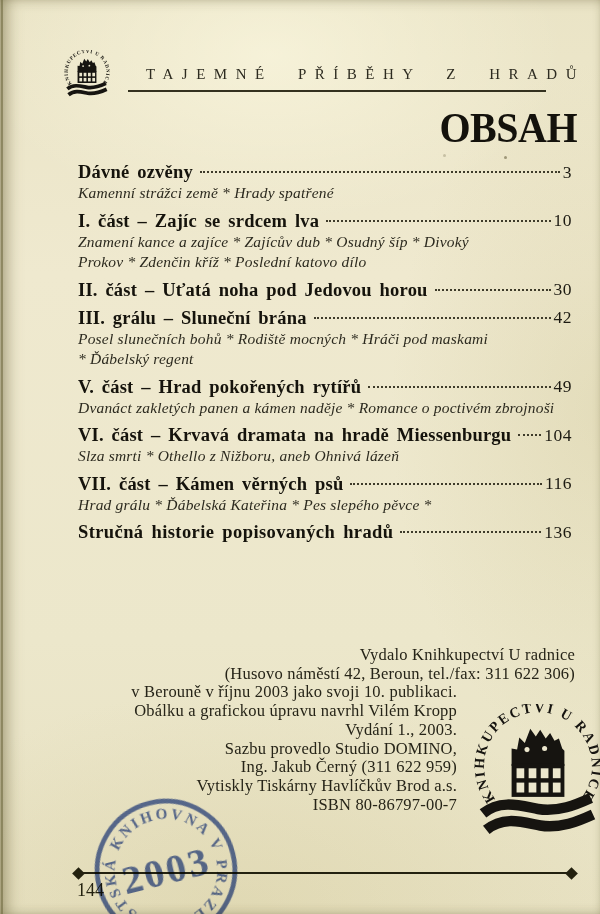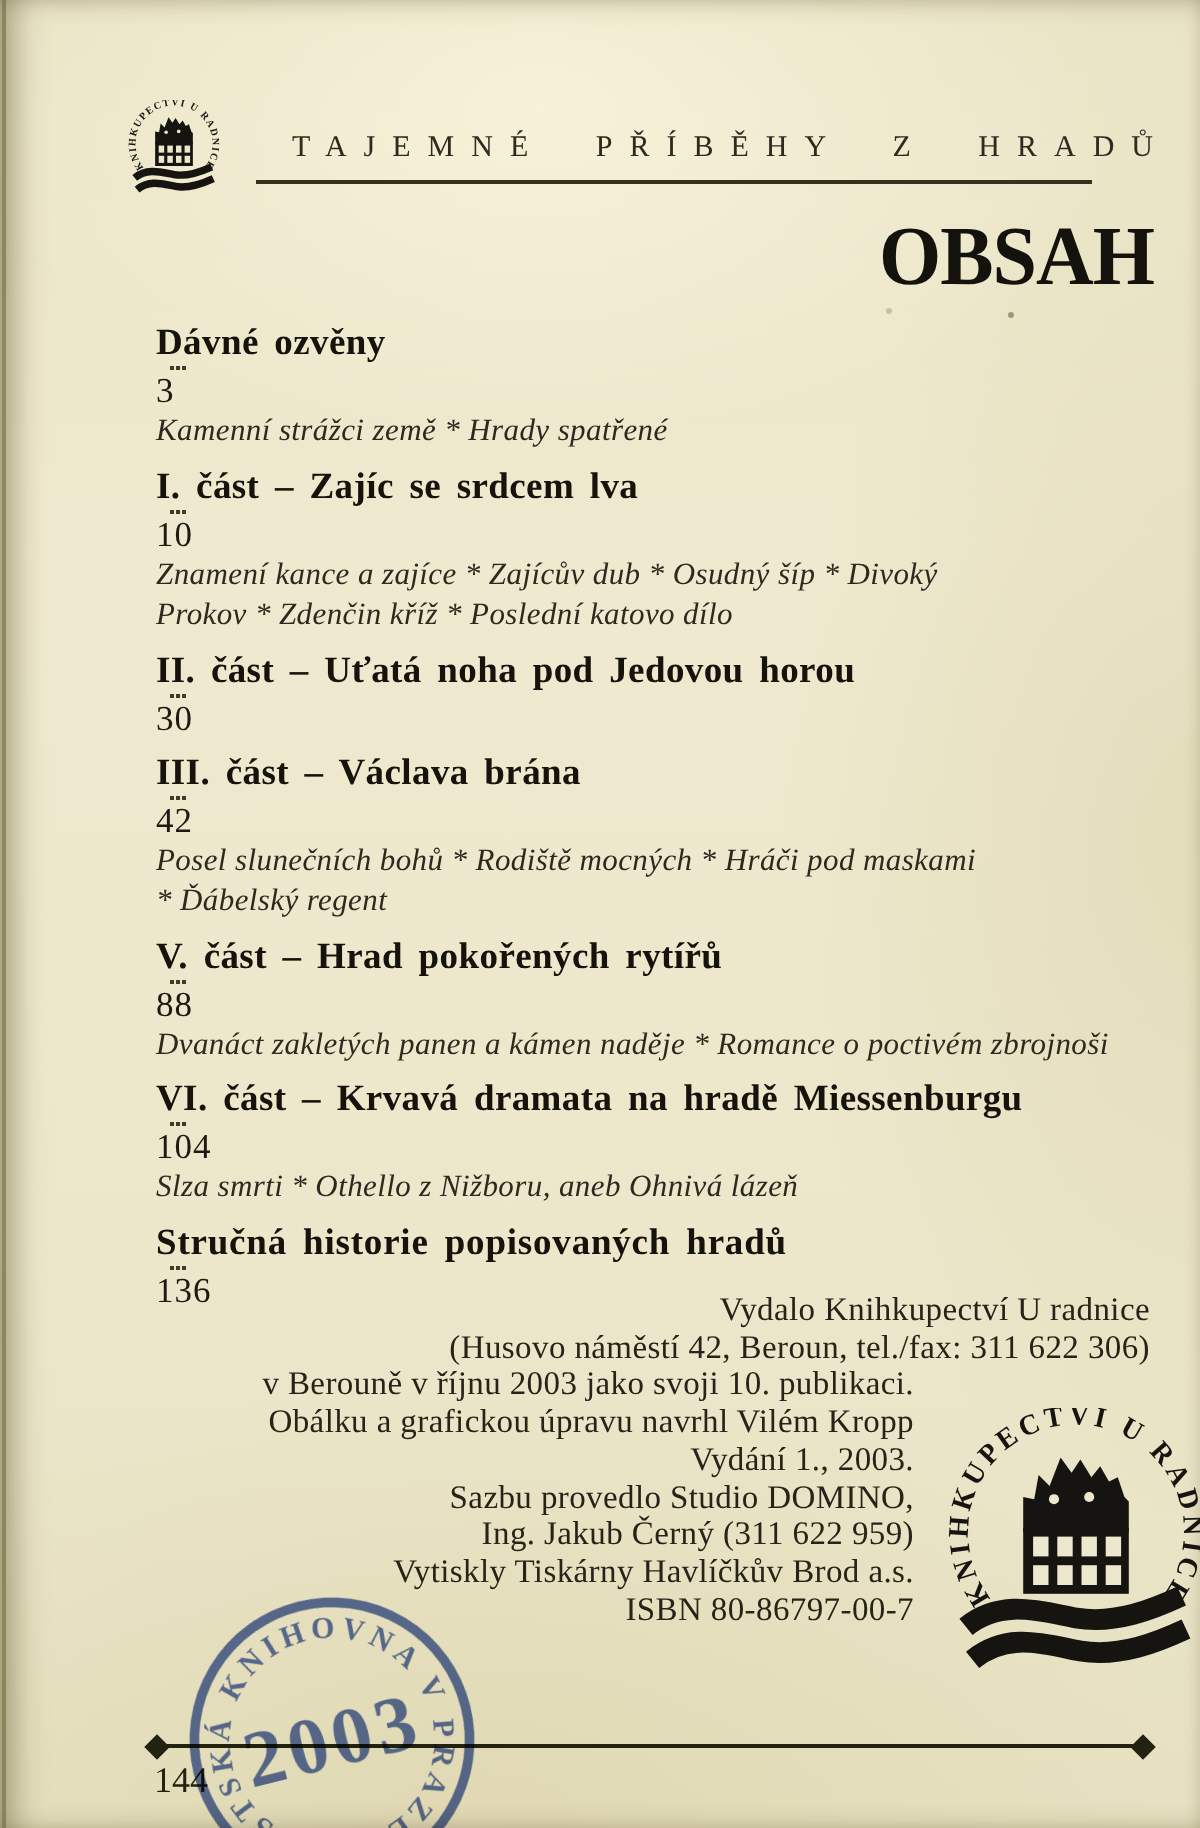--- a/index.html
+++ b/index.html
@@ -21,21 +21,21 @@
   .logo-small{position:absolute;left:63px;top:50px;width:48px;height:55px;}
   .series-title{position:absolute;left:146px;top:66px;font-size:15px;letter-spacing:8.5px;word-spacing:13px;
     color:#2d2b20;white-space:nowrap;}
   .header-rule{position:absolute;left:128px;top:90px;width:418px;height:2px;background:#34311f;}
   .obsah{position:absolute;right:23px;top:103px;font-size:40px;font-weight:bold;color:#14120c;
     letter-spacing:-0.5px;transform:scaleY(1.05);transform-origin:top right;}
 
   
   .toc{position:absolute;left:78px;right:28px;top:161px;color:#17150e;}
   .entry{margin-bottom:6px;}
-  .row{display:flex;align-items:flex-start;flex-direction:column;}
+  .row{display:flex;align-items:center;}
   .t{font-weight:bold;font-size:18.5px;line-height:22px;letter-spacing:.2px;word-spacing:3px;white-space:nowrap;color:#15130c;}
   .lead{flex:1;height:0;border-bottom:2.4px dotted #3e3b2a;margin:0 3px 0 7px;min-width:8px;}
   .num{font-size:17.5px;letter-spacing:.5px;color:#1c1a12;}
   .sub{font-style:italic;font-size:15.5px;line-height:20.5px;color:#2c2a1f;letter-spacing:.2px;white-space:nowrap;}
   .entry-last .t{letter-spacing:.4px;}
 
   
   .pub{position:absolute;top:646px;left:40px;right:25px;text-align:right;
     font-size:16.5px;line-height:18.7px;color:#262418;letter-spacing:.2px;}
   .pub .ind{padding-right:118px;}
@@ -113,47 +113,55 @@
     <div class="entry">
       <div class="row">
         <span class="t">II. část – Uťatá noha pod Jedovou horou</span>
         <span class="lead"></span>
         <span class="num">30</span>
       </div>
     </div>
 
     <div class="entry">
       <div class="row">
-        <span class="t">III. část – Václava brána</span>
+        <span class="t">III. grálu – Sluneční brána</span>
         <span class="lead"></span>
         <span class="num">42</span>
       </div>
       <div class="sub">Posel slunečních bohů * Rodiště mocných * Hráči pod maskami</div>
       <div class="sub">* Ďábelský regent</div>
     </div>
 
 
     <div class="entry">
       <div class="row">
         <span class="t">V. část – Hrad pokořených rytířů</span>
         <span class="lead"></span>
-        <span class="num">88</span>
+        <span class="num">49</span>
       </div>
       <div class="sub">Dvanáct zakletých panen a kámen naděje * Romance o poctivém zbrojnoši</div>
     </div>
 
     <div class="entry">
       <div class="row">
         <span class="t">VI. část – Krvavá dramata na hradě Miessenburgu</span>
         <span class="lead"></span>
         <span class="num">104</span>
       </div>
       <div class="sub">Slza smrti * Othello z Nižboru, aneb Ohnivá lázeň</div>
     </div>
 
+    <div class="entry">
+      <div class="row">
+        <span class="t">VII. část – Kámen věrných psů</span>
+        <span class="lead"></span>
+        <span class="num">116</span>
+      </div>
+      <div class="sub">Hrad grálu * Ďábelská Kateřina * Pes slepého pěvce *</div>
+    </div>
 
     <div class="entry entry-last">
       <div class="row">
         <span class="t">Stručná historie popisovaných hradů</span>
         <span class="lead"></span>
         <span class="num">136</span>
       </div>
     </div>
 
   </div>

